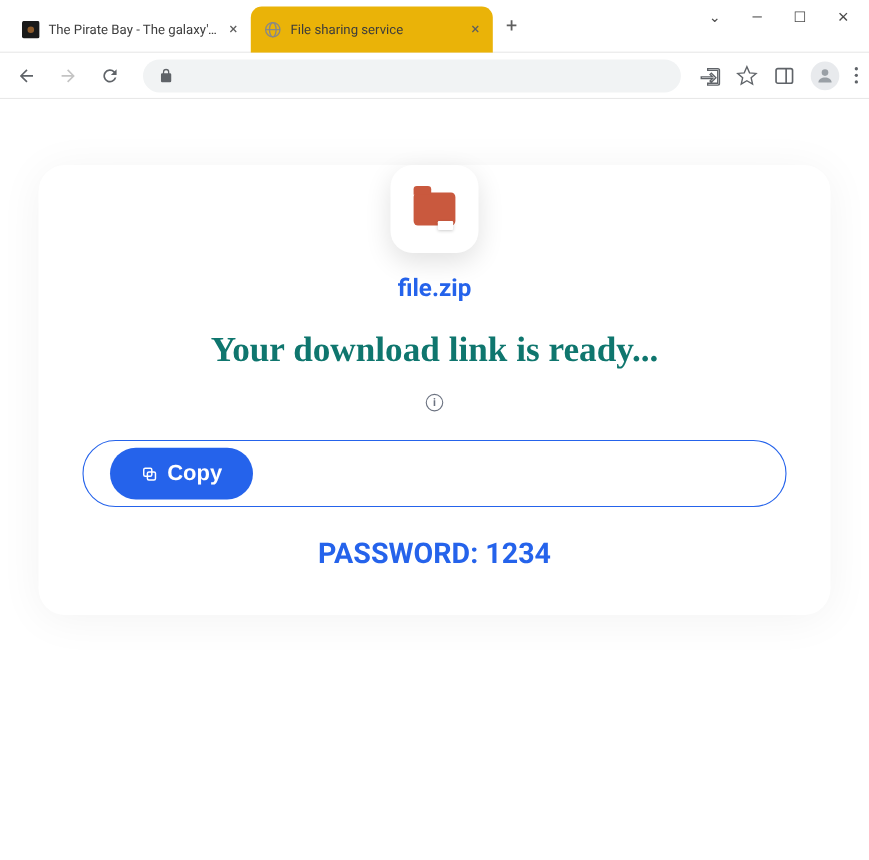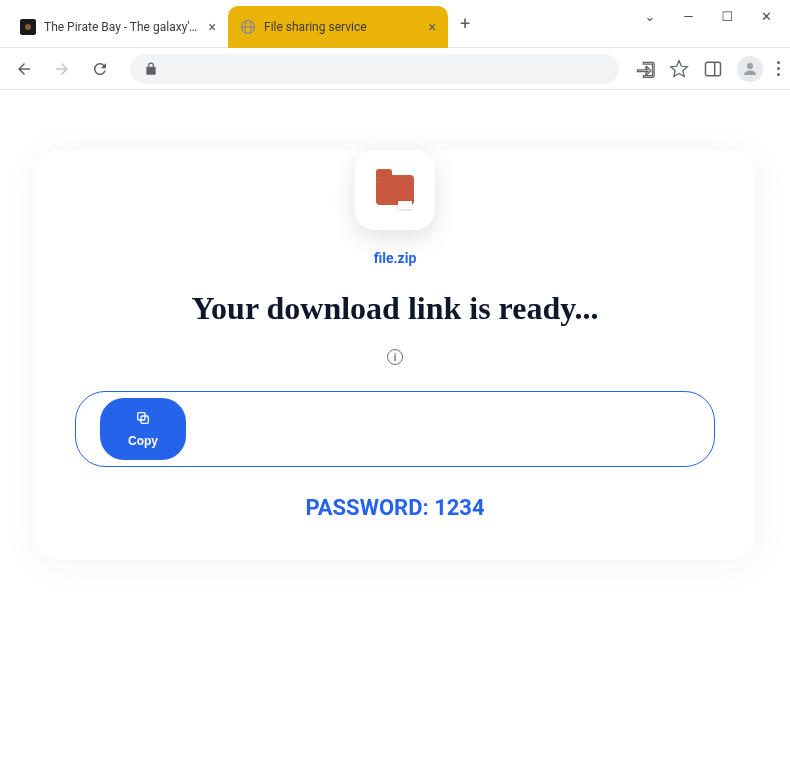--- a/index.html
+++ b/index.html
@@ -34,29 +34,29 @@
 .dots { display: flex; flex-direction: column; gap: 3px; }
 .dots span { width: 3px; height: 3px; background: #5f6368; border-radius: 50%; }
 
 
 .content { padding: 100px 32px 0; position: relative; z-index: 5; }
 .card { background: #fff; border-radius: 24px; box-shadow: 0 4px 40px rgba(0,0,0,0.05); padding: 0 40px 40px; position: relative; text-align: center; max-width: 720px; margin: 0 auto; }
 .file-icon { width: 80px; height: 80px; background: #fff; border-radius: 20px; box-shadow: 0 8px 24px rgba(0,0,0,0.12); margin: -40px auto 20px; display: flex; align-items: center; justify-content: center; position: relative; }
 .file-icon-inner { width: 38px; height: 30px; background: #c9593e; border-radius: 4px; position: relative; }
 .file-icon-inner::before { content: ""; position: absolute; top: -6px; left: 0; width: 16px; height: 8px; background: #c9593e; border-radius: 3px 3px 0 0; }
 .file-icon-inner::after { content: ""; position: absolute; bottom: -4px; right: 2px; width: 14px; height: 8px; background: #fff; border-radius: 1px; box-shadow: 0 1px 3px rgba(0,0,0,0.2); }
-.filename { color: #2563eb; font-weight: 700; font-size: 14px; margin-bottom: 24px; }
-.heading { font-size: 32px; font-weight: 700; color: #0f172a; margin-bottom: 22px; font-family: Georgia, serif; }
+.filename { color: #2563eb; font-weight: 700; font-size: 22px; margin-bottom: 24px; }
+.heading { font-size: 32px; font-weight: 700; color: #0f766e; margin-bottom: 22px; font-family: Georgia, serif; }
 .hint { color: #6b7280; font-size: 15px; margin-bottom: 26px; display: flex; align-items: center; justify-content: center; gap: 8px; }
 .info-icon { width: 16px; height: 16px; border: 1.5px solid #6b7280; border-radius: 50%; display: inline-flex; align-items: center; justify-content: center; font-size: 10px; font-weight: bold; flex-shrink: 0; }
 .urlrow { display: flex; align-items: center; border: 1.5px solid #2563eb; border-radius: 30px; padding: 6px 6px 6px 24px; gap: 12px; margin-bottom: 28px; }
 .url { flex: 1; font-family: Georgia, serif; font-size: 16px; font-weight: 600; color: #1a1a1a; white-space: nowrap; overflow: hidden; text-align: left; }
-.copy-btn { background: #2563eb; color: #fff; border: none; border-radius: 24px; padding: 12px 28px; font-size: 12px; font-weight: 600; cursor: pointer; display: flex; align-items: center; gap: 8px; flex-direction: column; }
+.copy-btn { background: #2563eb; color: #fff; border: none; border-radius: 24px; padding: 12px 28px; font-size: 20px; font-weight: 600; cursor: pointer; display: flex; align-items: center; gap: 8px; }
 .copy-icon { width: 16px; height: 16px; }
-.password { color: #2563eb; font-weight: 700; font-size: 22px; }
+.password { color: #2563eb; font-weight: 700; font-size: 26px; }
 </style>
 </head>
 <body>
 
 <div class="watermark-circle"></div>
 <div class="watermark">pcrisk.com</div>
 
 <div class="titlebar">
   <div class="tabs">
     <div class="tab inactive">

